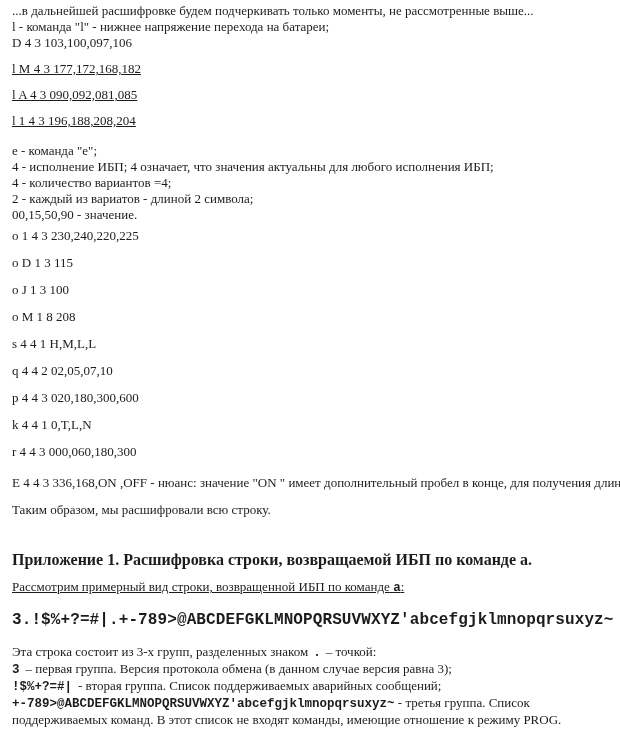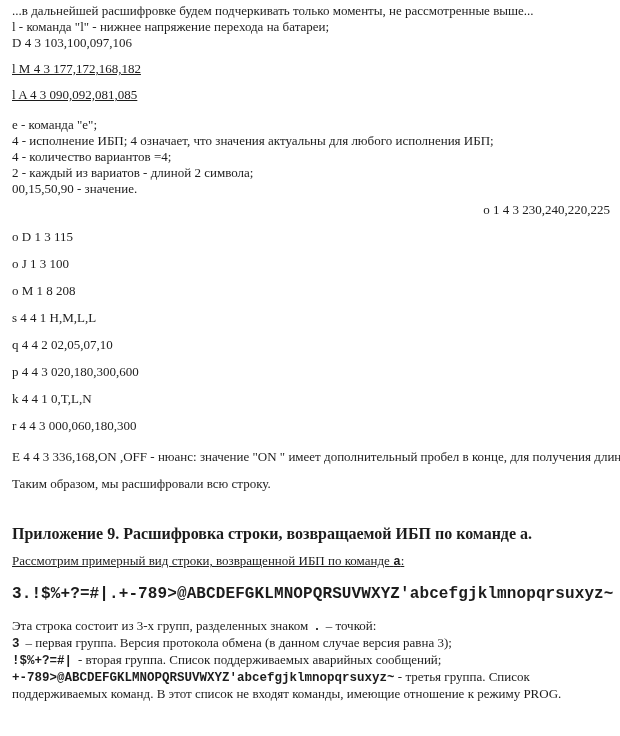--- a/index.html
+++ b/index.html
@@ -7,21 +7,21 @@
     width: 620px; height: 736px;
     background: #ffffff;
     color: #1c1c1c;
     font-family: "Liberation Serif", serif;
     font-size: 13px;
     overflow: hidden;
   }
   .page { padding: 3px 10px 0 12px; }
   p { margin: 0; line-height: 16px; white-space: nowrap; }
   .wrap { white-space: normal; }
-  .g5  { margin-top: 5px; text-align: right; }
+  .g5  { margin-top: 5px; }
   .g10 { margin-top: 10px; text-decoration: underline; }
   .g11 { margin-top: 11px; }
   .g14 { margin-top: 14px; }
   .g15 { margin-top: 15px; }
   .g16 { margin-top: 16px; }
   .g32 { margin-top: 32px; }
   .heading {
     font-weight: bold;
     font-size: 16px;
     line-height: 19px;
@@ -44,20 +44,21 @@
 <body>
 
 <div class="page">
 
   <p>...в дальнейшей расшифровке будем подчеркивать только моменты, не рассмотренные выше...</p>
   <p>l - команда "l" - нижнее напряжение перехода на батареи;</p>
   <p>D 4 3 103,100,097,106</p>
 
   <p class="g10">l M 4 3 177,172,168,182</p>
   <p class="g10">l A 4 3 090,092,081,085</p>
+  <p class="g10">l 1 4 3 196,188,208,204</p>
 
   <p class="g14">е - команда "е";</p>
   <p>4 - исполнение ИБП; 4 означает, что значения актуальны для любого исполнения ИБП;</p>
   <p>4 - количество вариантов =4;</p>
   <p>2 - каждый из вариатов - длиной 2 символа;</p>
   <p>00,15,50,90 - значение.</p>
 
   <p class="g5">o 1 4 3 230,240,220,225</p>
   <p class="g11">o D 1 3 115</p>
   <p class="g11">o J 1 3 100</p>
@@ -66,21 +67,21 @@
   <p class="g11">s 4 4 1 H,M,L,L</p>
   <p class="g11">q 4 4 2 02,05,07,10</p>
   <p class="g11">p 4 4 3 020,180,300,600</p>
   <p class="g11">k 4 4 1 0,T,L,N</p>
   <p class="g11">r 4 4 3 000,060,180,300</p>
 
   <p class="g15">E 4 4 3 336,168,ON ,OFF - нюанс: значение "ON " имеет дополнительный пробел в конце, для получения длины =3.</p>
 
   <p class="g11">Таким образом, мы расшифровали всю строку.</p>
 
-  <p class="g32 heading">Приложение 9. Расшифровка строки, возвращаемой ИБП по команде а.</p>
+  <p class="g32 heading">Приложение 1. Расшифровка строки, возвращаемой ИБП по команде а.</p>
 
   <p class="g10"><span>Рассмотрим примерный вид строки, возвращенной ИБП по команде</span> <span class="mono">а</span><span>:</span></p>
 
   <p class="g16 mono-line">3.!$%+?=#|.+-789&gt;@ABCDEFGKLMNOPQRSUVWXYZ'abcefgjklmnopqrsuxyz~</p>
 
   <p class="g16"><span>Эта строка состоит из 3-х групп, разделенных знаком</span><span class="mono dot-sep">.</span><span>– точкой:</span></p>
 
   <p><span class="mono cmd-sep">3</span><span>–  первая группа. Версия протокола обмена (в данном случае версия равна 3);</span></p>
 
   <p><span class="mono cmd-sep">!$%+?=#|</span><span>-  вторая группа. Список поддерживаемых аварийных сообщений;</span></p>

